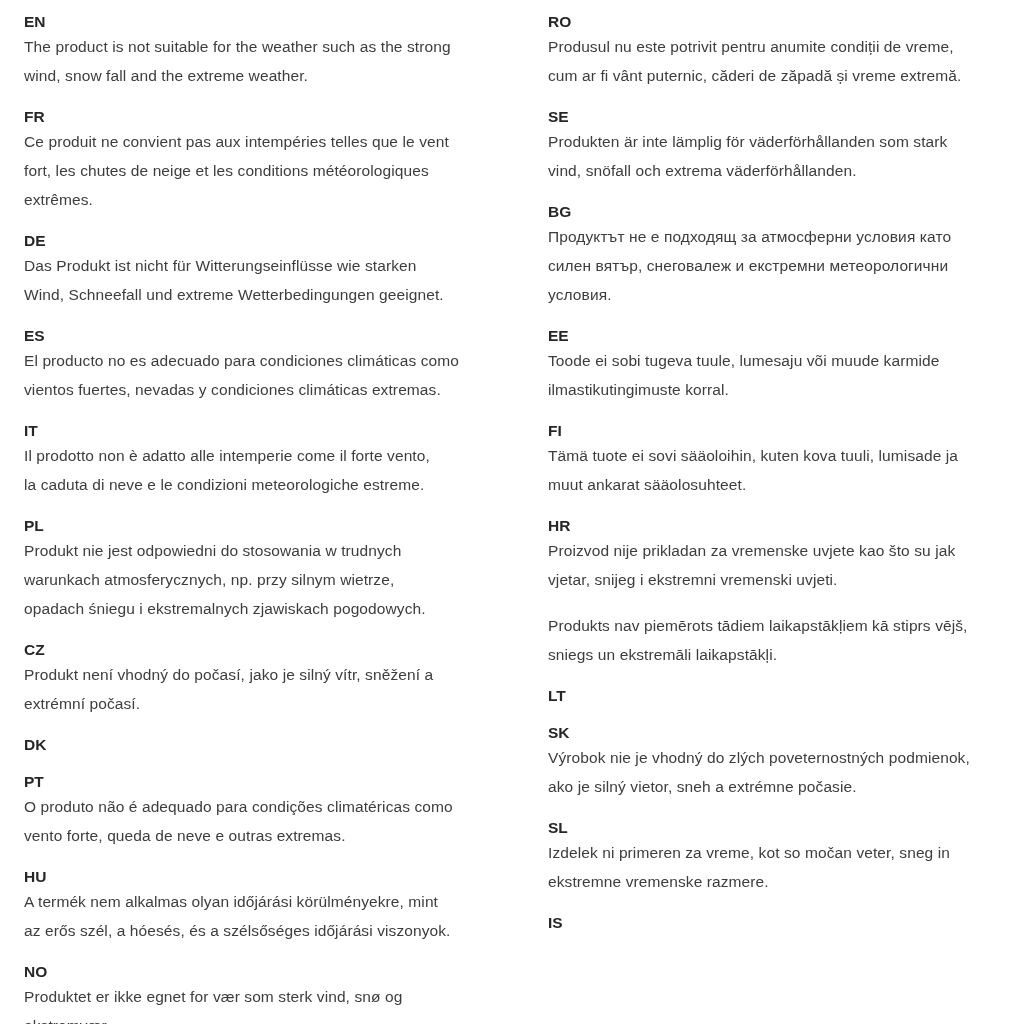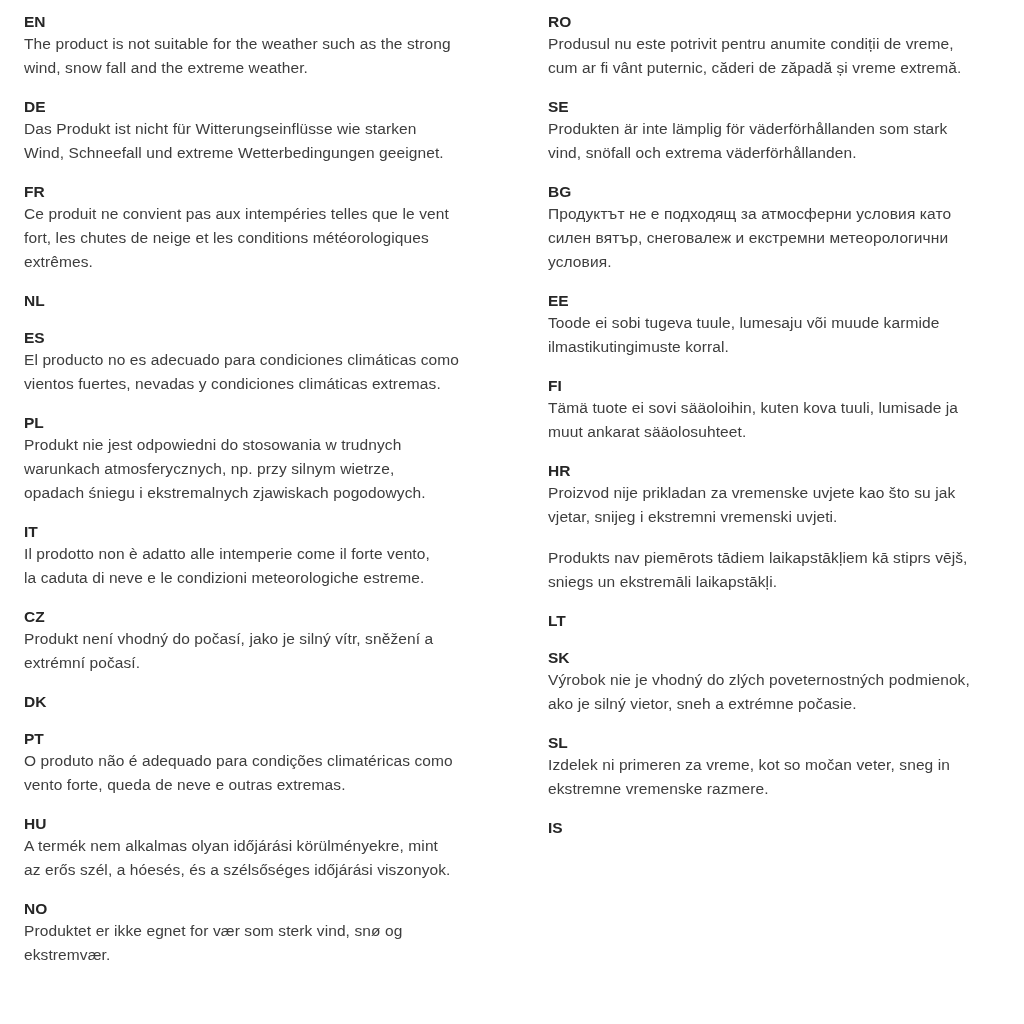--- a/index.html
+++ b/index.html
@@ -23,66 +23,65 @@
     margin-bottom: 17px;
   }
   .lang-code {
     font-size: 15.5px;
     line-height: 20px;
     font-weight: 700;
     color: #262626;
   }
   .lang-text {
     font-size: 15.5px;
-    line-height: 24px;
+    line-height: 29px;
     color: #3d3d3d;
     white-space: pre-line;
     letter-spacing: 0.1px;
   }
 </style>
 </head>
 <body>
 
 <div class="doc">
 
   <div class="col">
     <div class="lang-block">
       <div class="lang-code">EN</div>
       <div class="lang-text">The product is not suitable for the weather such as the strong
 wind, snow fall and the extreme weather.</div>
     </div>
     <div class="lang-block">
-      <div class="lang-code">DE</div>
-      <div class="lang-text">Das Produkt ist nicht für Witterungseinflüsse wie starken
-Wind, Schneefall und extreme Wetterbedingungen geeignet.</div>
-    </div>
-    <div class="lang-block">
       <div class="lang-code">FR</div>
       <div class="lang-text">Ce produit ne convient pas aux intempéries telles que le vent
 fort, les chutes de neige et les conditions météorologiques
 extrêmes.</div>
     </div>
     <div class="lang-block">
-      <div class="lang-code">NL</div>
+      <div class="lang-code">DE</div>
+      <div class="lang-text">Das Produkt ist nicht für Witterungseinflüsse wie starken
+Wind, Schneefall und extreme Wetterbedingungen geeignet.</div>
+    </div>
+    <div class="lang-block">
     </div>
     <div class="lang-block">
       <div class="lang-code">ES</div>
       <div class="lang-text">El producto no es adecuado para condiciones climáticas como
 vientos fuertes, nevadas y condiciones climáticas extremas.</div>
     </div>
     <div class="lang-block">
+      <div class="lang-code">IT</div>
+      <div class="lang-text">Il prodotto non è adatto alle intemperie come il forte vento,
+la caduta di neve e le condizioni meteorologiche estreme.</div>
+    </div>
+    <div class="lang-block">
       <div class="lang-code">PL</div>
       <div class="lang-text">Produkt nie jest odpowiedni do stosowania w trudnych
 warunkach atmosferycznych, np. przy silnym wietrze,
 opadach śniegu i ekstremalnych zjawiskach pogodowych.</div>
-    </div>
-    <div class="lang-block">
-      <div class="lang-code">IT</div>
-      <div class="lang-text">Il prodotto non è adatto alle intemperie come il forte vento,
-la caduta di neve e le condizioni meteorologiche estreme.</div>
     </div>
     <div class="lang-block">
       <div class="lang-code">CZ</div>
       <div class="lang-text">Produkt není vhodný do počasí, jako je silný vítr, sněžení a
 extrémní počasí.</div>
     </div>
     <div class="lang-block">
       <div class="lang-code">DK</div>
     </div>
     <div class="lang-block">

